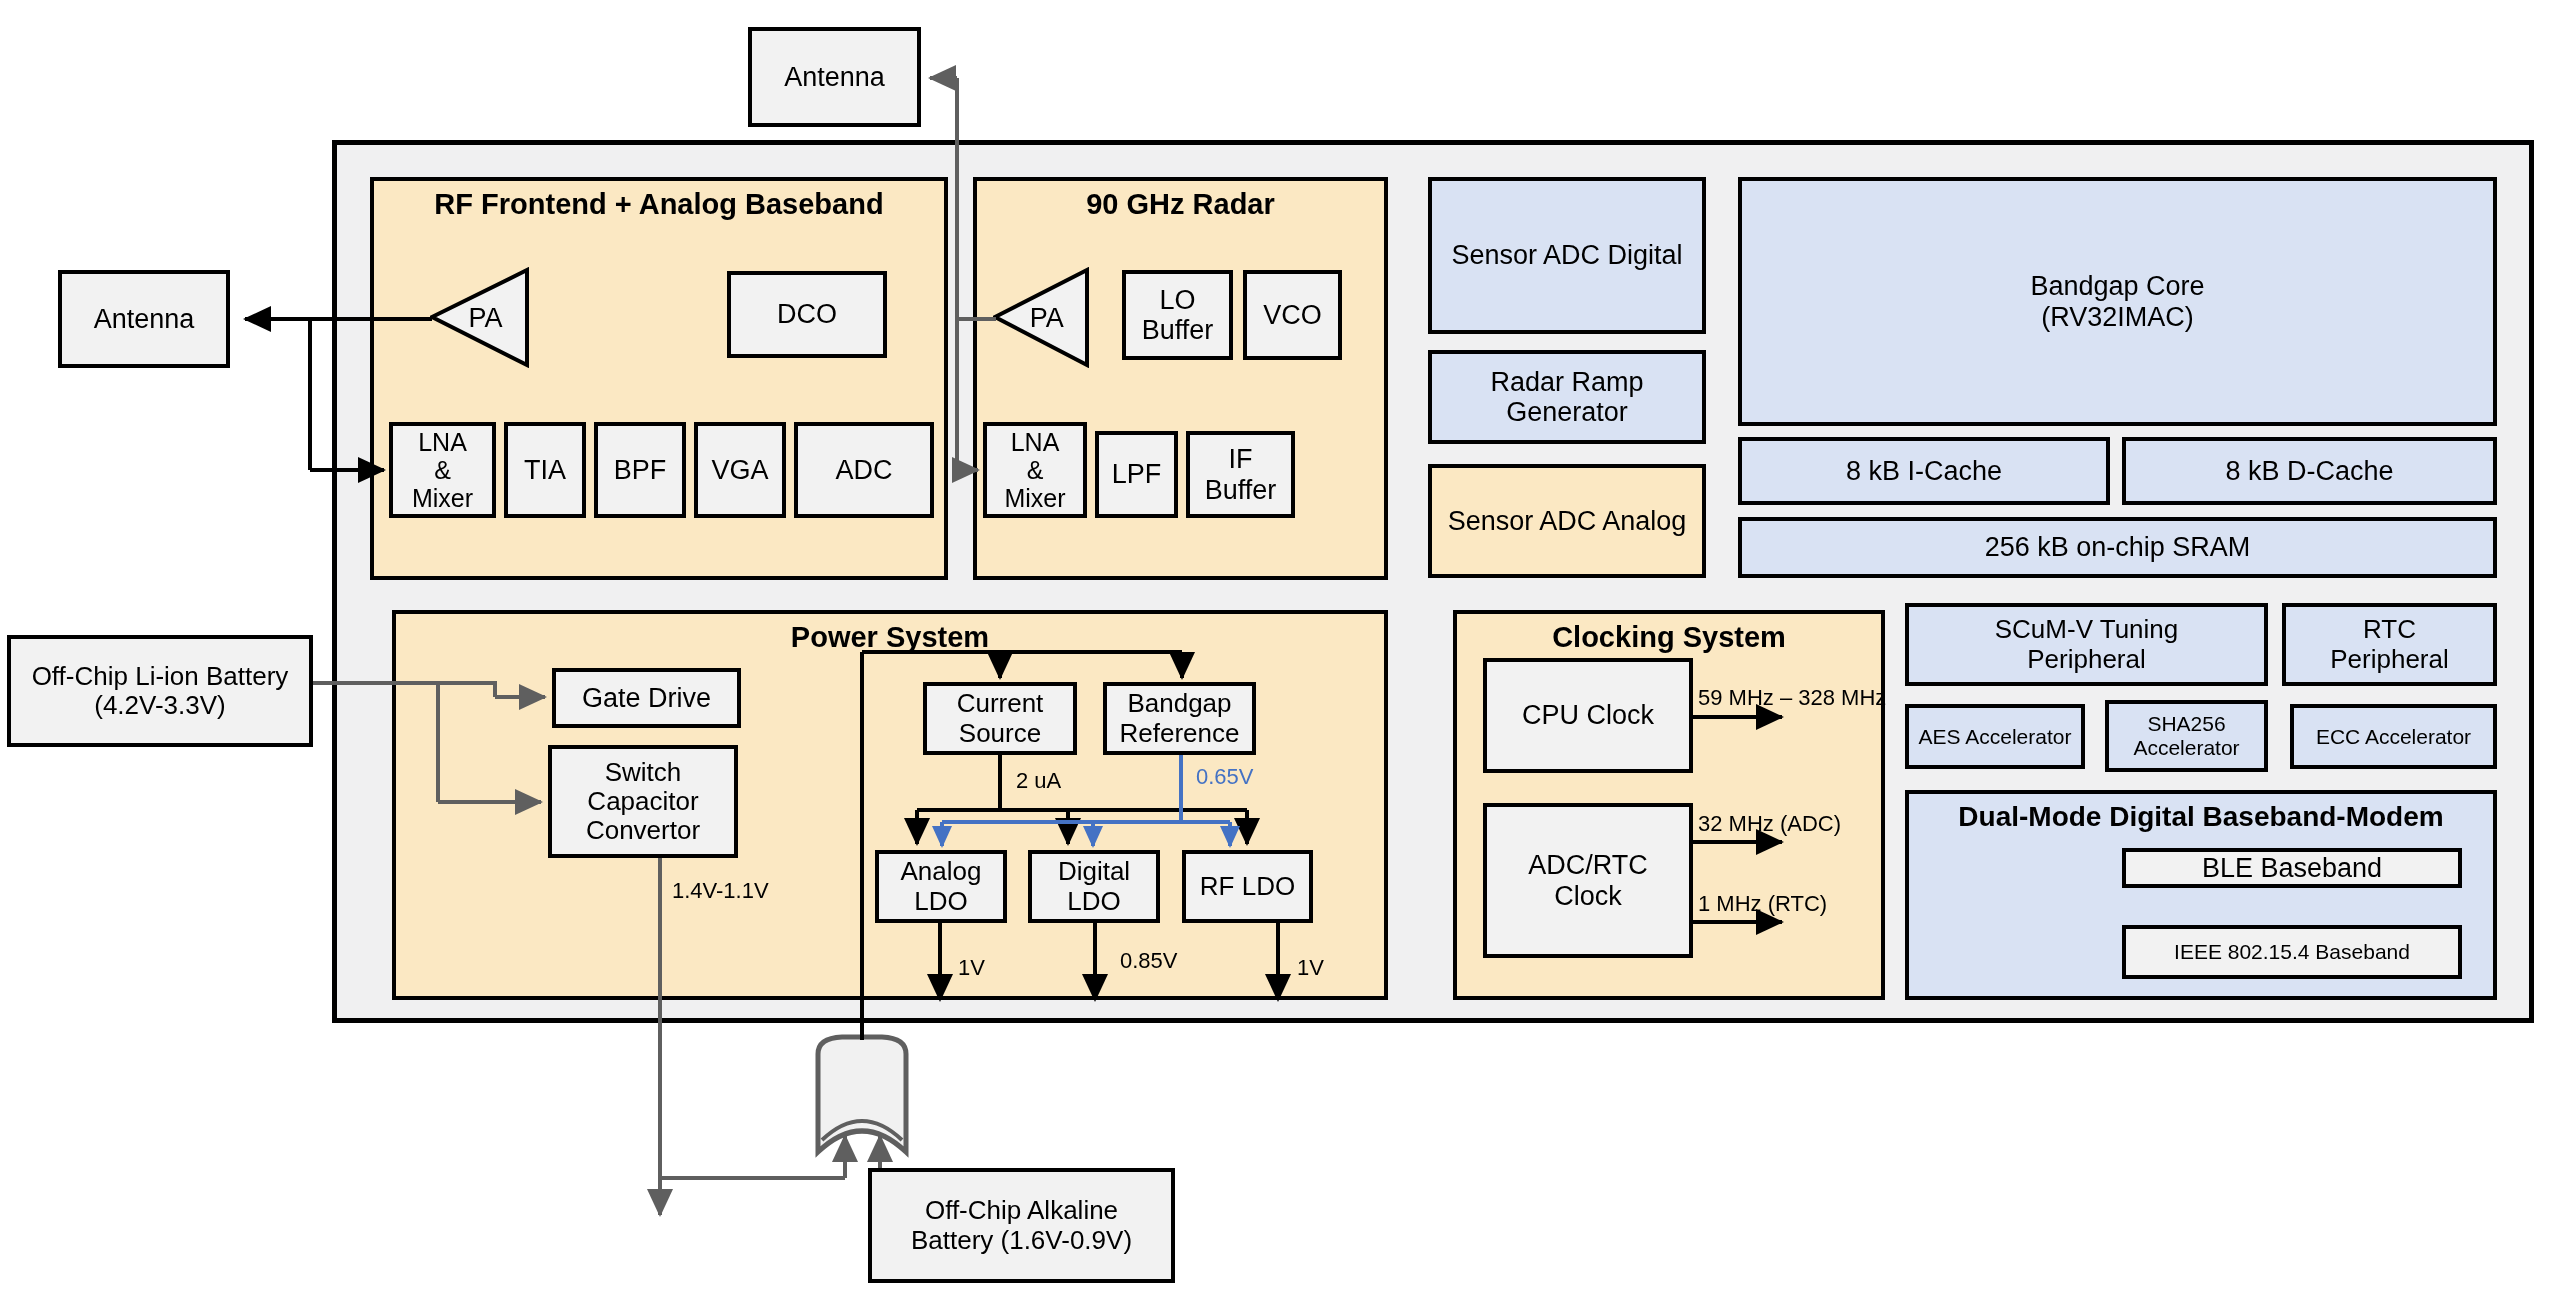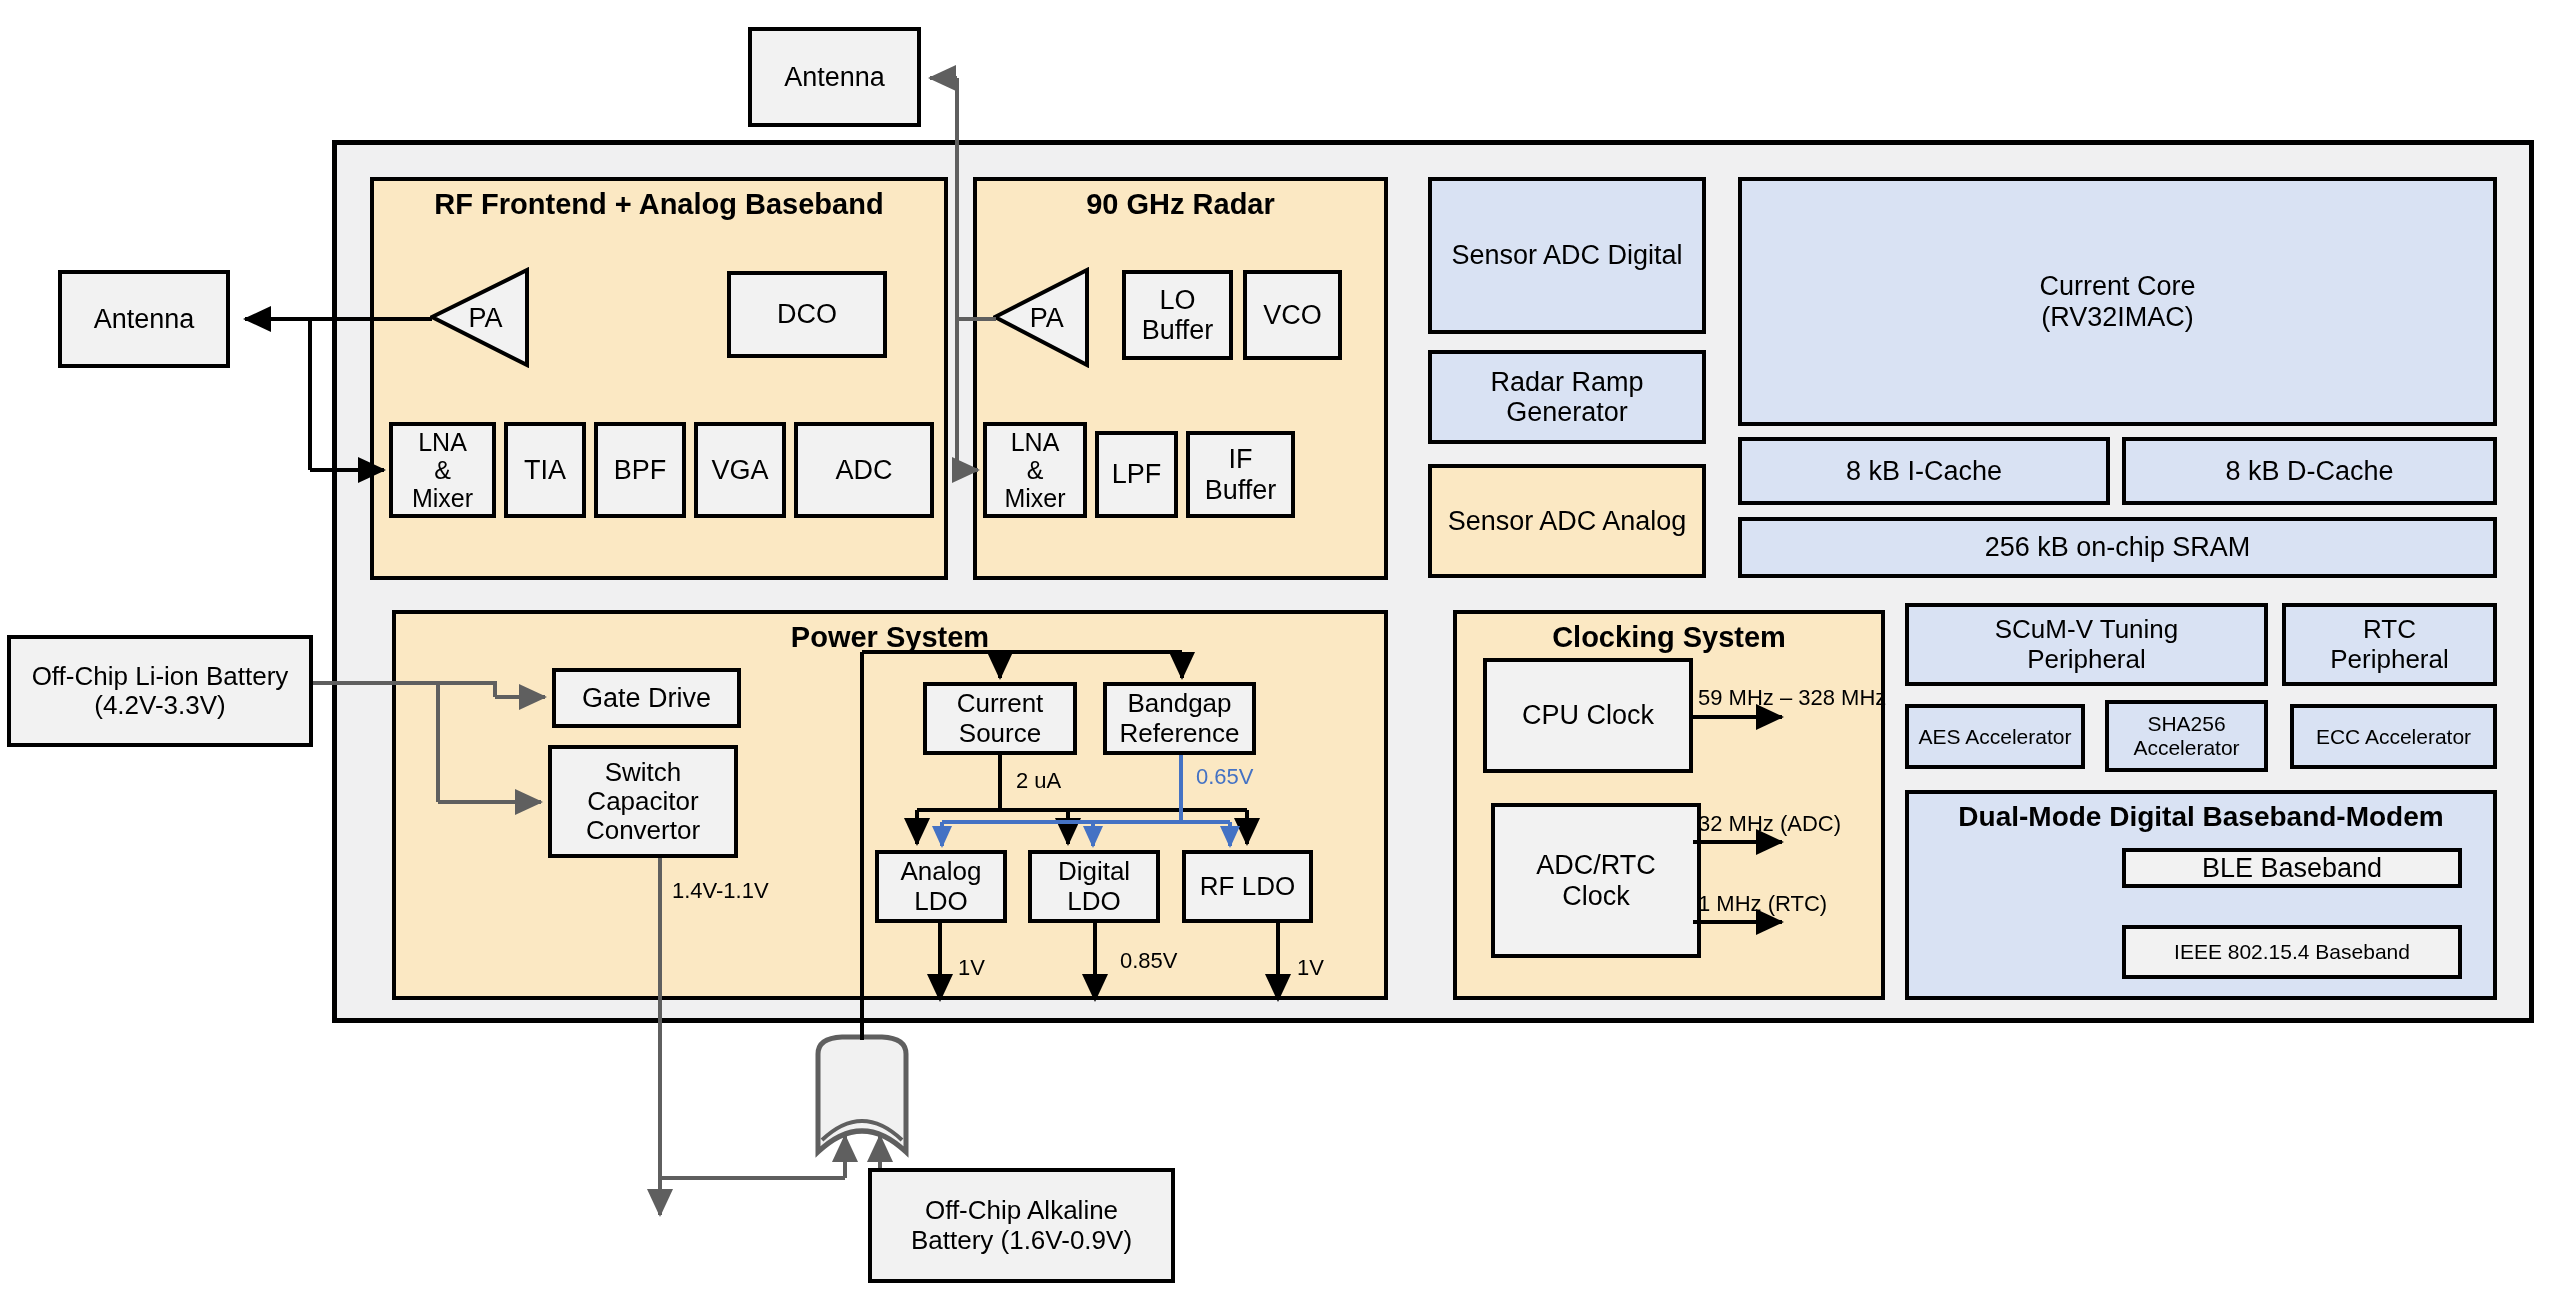--- a/index.html
+++ b/index.html
@@ -75,21 +75,21 @@
 Mixer</span></div>
   <div class="abs box grayfill" style="left:1095px;top:431px;width:83px;height:87px;"><span>LPF</span></div>
   <div class="abs box grayfill" style="left:1186px;top:431px;width:109px;height:87px;"><span>IF
 Buffer</span></div>
 
   <div class="abs box bluefill" style="left:1428px;top:177px;width:278px;height:157px;"><span>Sensor ADC Digital</span></div>
   <div class="abs box bluefill" style="left:1428px;top:350px;width:278px;height:94px;"><span>Radar Ramp
 Generator</span></div>
   <div class="abs box yellow" style="left:1428px;top:464px;width:278px;height:114px;"><span>Sensor ADC Analog</span></div>
 
-  <div class="abs box bluefill" style="left:1738px;top:177px;width:759px;height:249px;"><span>Current Core
+  <div class="abs box bluefill" style="left:1738px;top:177px;width:759px;height:249px;"><span>Bandgap Core
 (RV32IMAC)</span></div>
   <div class="abs box bluefill" style="left:1738px;top:437px;width:372px;height:68px;"><span>8 kB I-Cache</span></div>
   <div class="abs box bluefill" style="left:2122px;top:437px;width:375px;height:68px;"><span>8 kB D-Cache</span></div>
   <div class="abs box bluefill" style="left:1738px;top:517px;width:759px;height:61px;"><span>256 kB on-chip SRAM</span></div>
 
   <div class="abs region yellow" style="left:368px;top:610px;width:996px;height:390px;margin-left:24px;">
     <div class="region-title">Power System</div>
   </div>
   <div class="abs box grayfill" style="left:552px;top:668px;width:189px;height:60px;"><span>Gate Drive</span></div>
   <div class="abs box grayfill mid" style="left:548px;top:745px;width:190px;height:113px;"><span>Switch
@@ -108,21 +108,21 @@
 LDO</span></div>
   <div class="abs box grayfill mid" style="left:1182px;top:850px;width:131px;height:73px;"><span>RF LDO</span></div>
   <div class="lbl" style="left:958px;top:955px;">1V</div>
   <div class="lbl" style="left:1120px;top:948px;">0.85V</div>
   <div class="lbl" style="left:1297px;top:955px;">1V</div>
 
   <div class="abs region yellow" style="left:1453px;top:610px;width:432px;height:390px;">
     <div class="region-title">Clocking System</div>
   </div>
   <div class="abs box grayfill" style="left:1483px;top:658px;width:210px;height:115px;"><span>CPU Clock</span></div>
-  <div class="abs box grayfill" style="left:1483px;top:803px;width:210px;height:155px;margin-left:8px;"><span>ADC/RTC
+  <div class="abs box grayfill" style="left:1483px;top:803px;width:210px;height:155px;"><span>ADC/RTC
 Clock</span></div>
   <div class="lbl" style="left:1698px;top:685px;">59 MHz – 328 MHz</div>
   <div class="lbl" style="left:1698px;top:811px;">32 MHz (ADC)</div>
   <div class="lbl" style="left:1698px;top:891px;">1 MHz (RTC)</div>
 
   <div class="abs box bluefill mid" style="left:1905px;top:603px;width:363px;height:83px;"><span>SCuM-V Tuning
 Peripheral</span></div>
   <div class="abs box bluefill mid" style="left:2282px;top:603px;width:215px;height:83px;"><span>RTC
 Peripheral</span></div>
   <div class="abs box bluefill small" style="left:1905px;top:704px;width:180px;height:65px;"><span>AES Accelerator</span></div>

